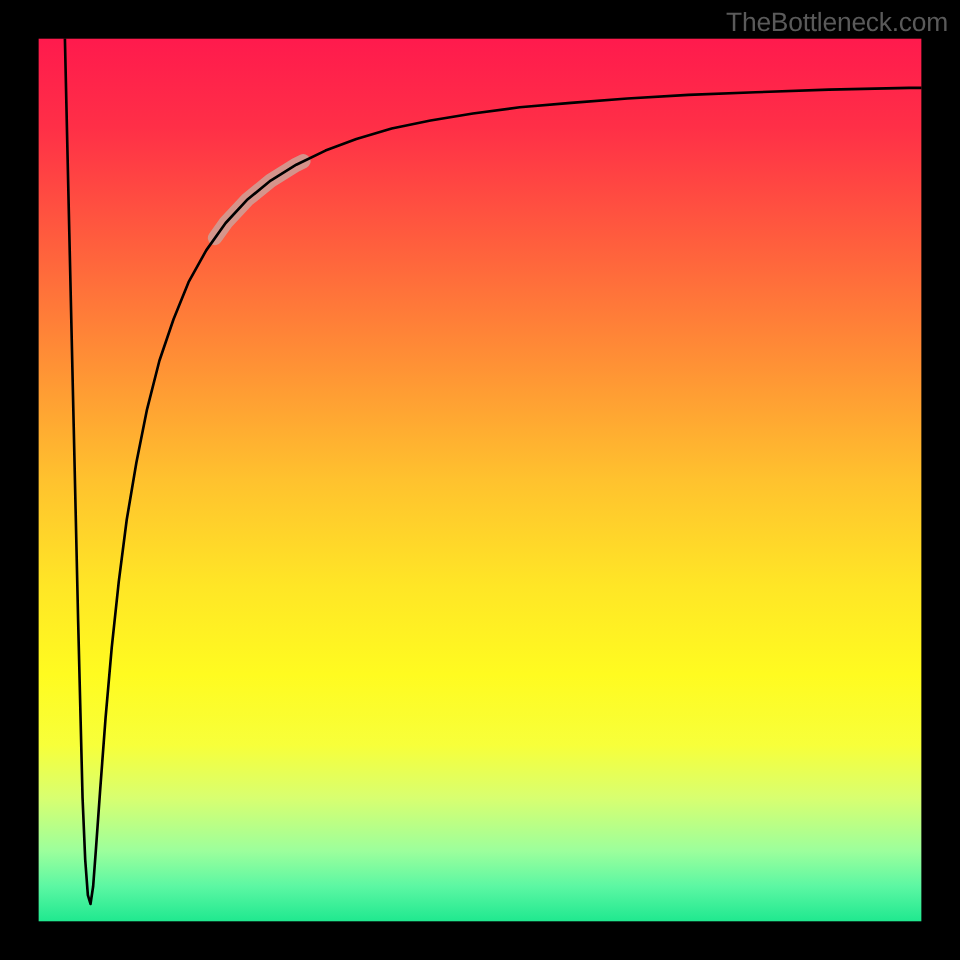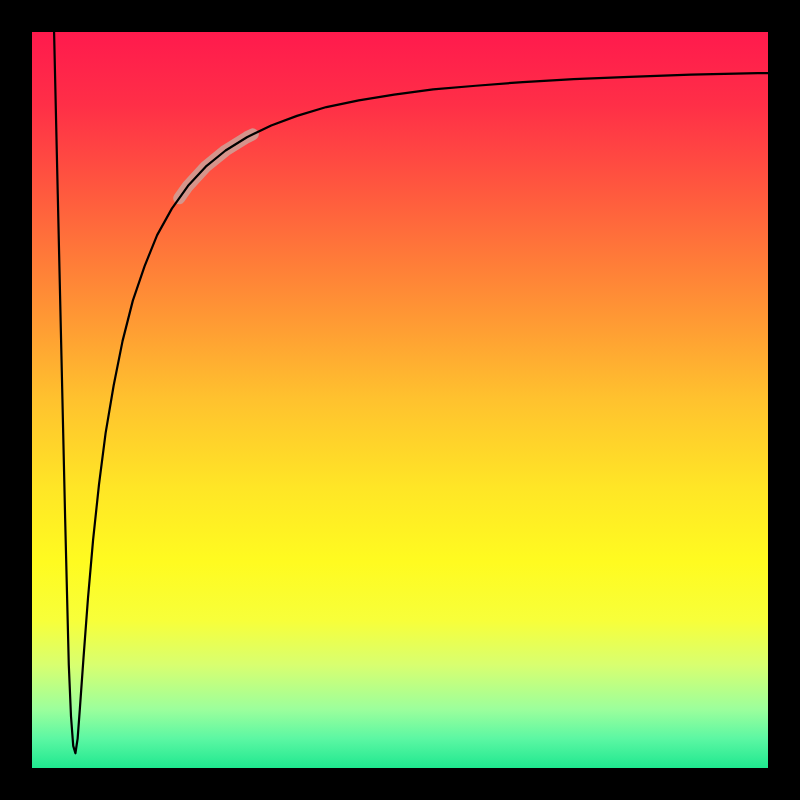--- a/index.html
+++ b/index.html
@@ -39,20 +39,21 @@
     color: #5a5a5a;
     font-size: 22px;
     letter-spacing: -0.2px;
     user-select: none;
   }
 </style>
 </head>
 <body>
 
 <div class="frame">
+  <div class="watermark">TheBottleneck.com</div>
 
   <div class="plot">
     <svg class="gradient" width="736" height="736" viewBox="0 0 736 736">
       <defs>
         <linearGradient id="bg-grad" x1="0" y1="0" x2="0" y2="1">
             <stop offset="0.00%" stop-color="#ff1a4d"></stop>
             <stop offset="10.00%" stop-color="#ff2f47"></stop>
             <stop offset="22.00%" stop-color="#ff5a3e"></stop>
             <stop offset="35.00%" stop-color="#ff8a36"></stop>
             <stop offset="50.00%" stop-color="#ffc22e"></stop>

